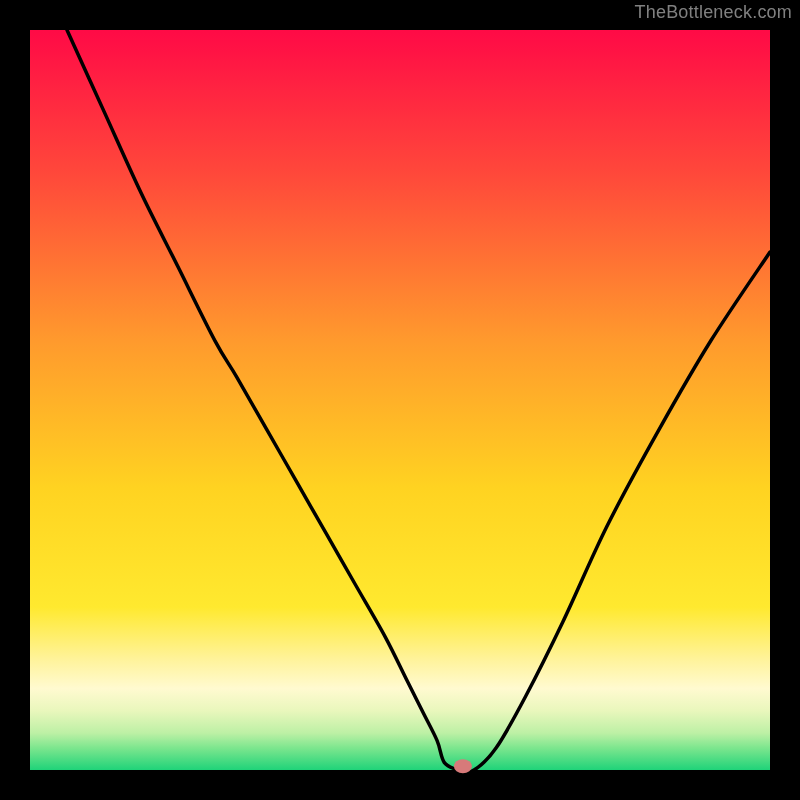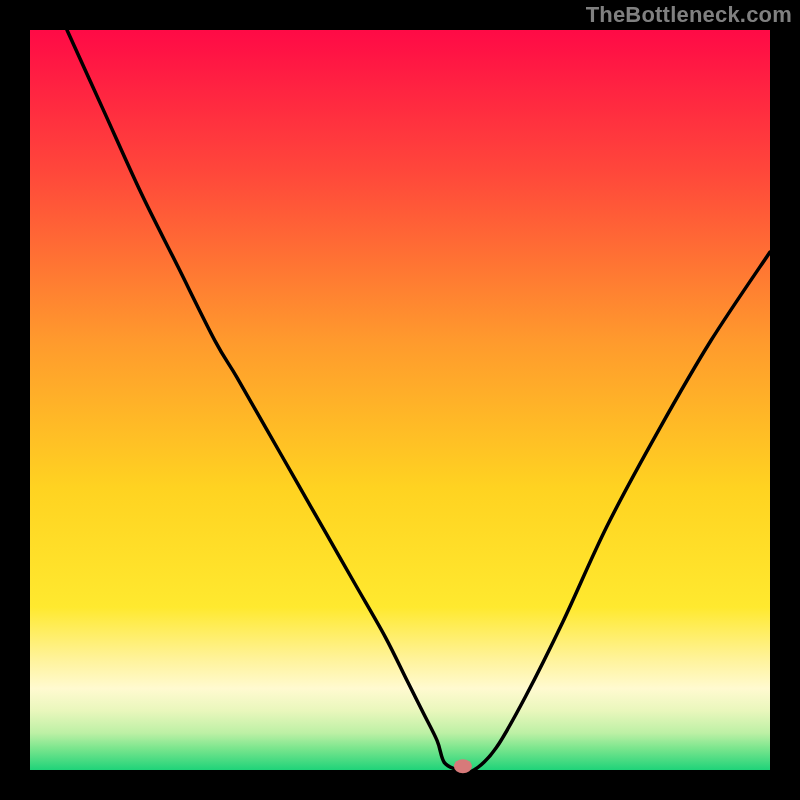--- a/index.html
+++ b/index.html
@@ -15,22 +15,22 @@
     position: relative;
     width: 800px;
     height: 800px;
     background: #000;
   }
   .watermark {
     position: absolute;
     top: 2px;
     right: 8px;
     color: #808080;
-    font-size: 22px;
-    font-weight: 700;
+    font-size: 18px;
+    font-weight: 400;
     letter-spacing: 0.2px;
     z-index: 10;
   }
   svg {
     display: block;
   }
 </style>
 </head>
 <body>
 

